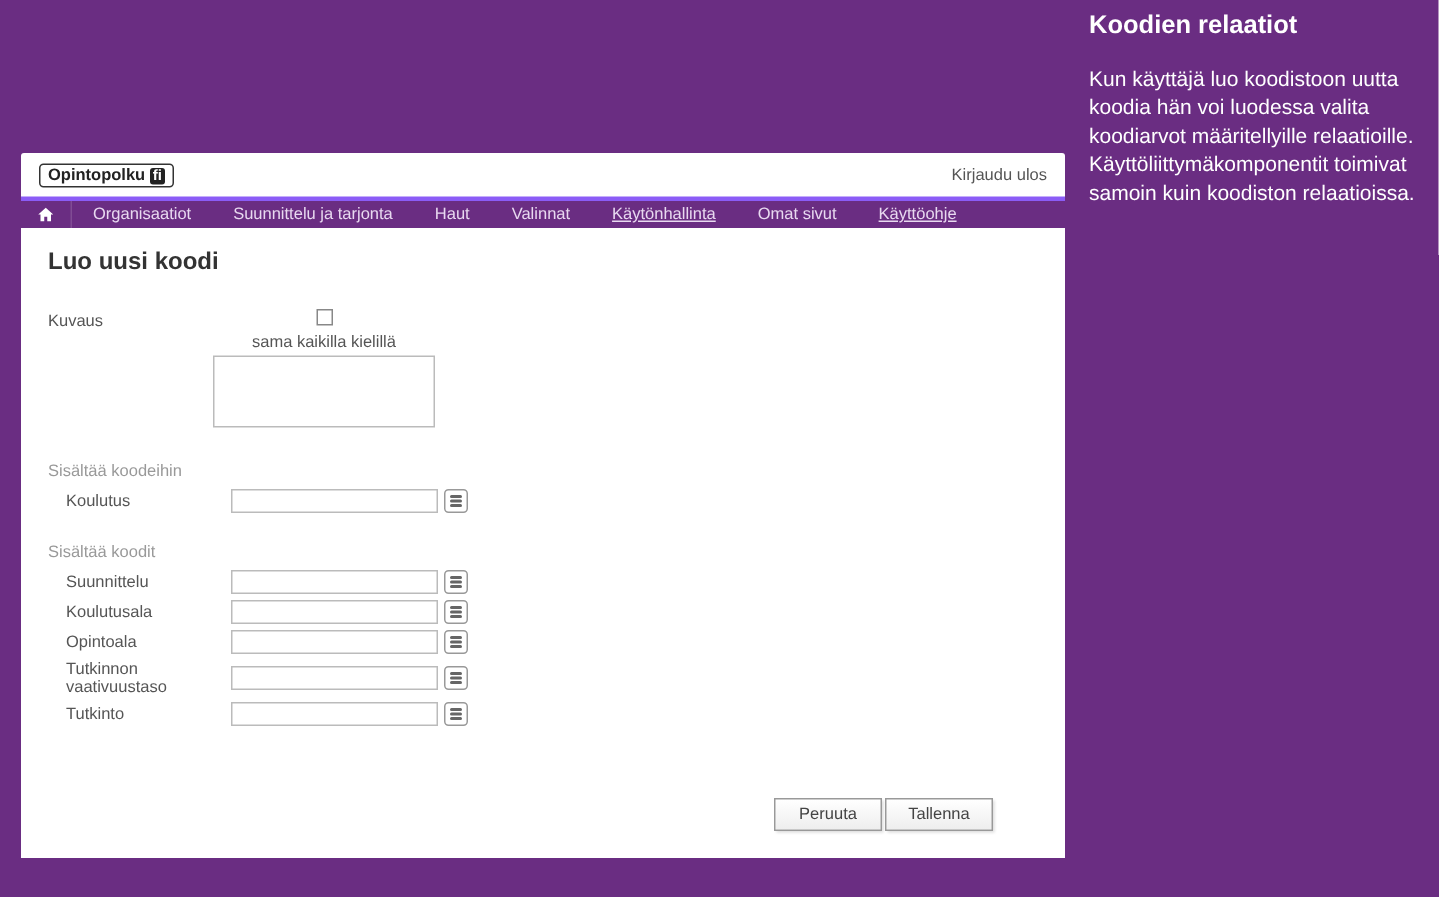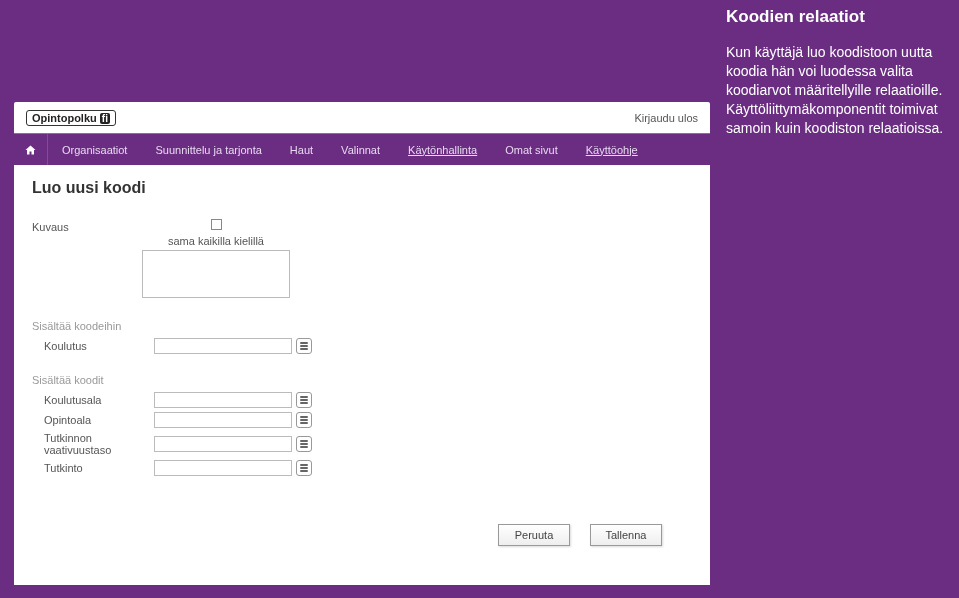--- a/index.html
+++ b/index.html
@@ -32,21 +32,21 @@
     width: 696px;
     background: #fff;
     border-radius: 2px 2px 0 0;
   }
   .topbar {
     height: 32px;
     display: flex;
     align-items: center;
     justify-content: space-between;
     padding: 0 12px;
-    border-bottom: 1px solid #8b5cf6;
+    border-bottom: 3px solid #8b5cf6;
   }
   .logo {
     border: 1px solid #333;
     border-radius: 3px;
     padding: 1px 5px;
     font-size: 11px;
     font-weight: bold;
     color: #222;
     display: inline-block;
   }
@@ -57,21 +57,21 @@
     border-radius: 2px;
     font-size: 10px;
   }
   .logout {
     font-size: 11px;
     color: #555;
     cursor: pointer;
   }
   .nav {
     background: #6a2d82;
-    height: 31px;
+    height: 18px;
     display: flex;
     align-items: stretch;
     font-size: 11px;
     color: #e8d9f0;
   }
   .nav .home {
     width: 34px;
     display: flex;
     align-items: center;
     justify-content: center;
@@ -168,21 +168,21 @@
   }
   .list-btn span {
     width: 8px;
     height: 1.5px;
     background: #666;
     border-radius: 1px;
   }
   .buttons {
     display: flex;
     justify-content: flex-end;
-    gap: 20px;
+    gap: 2px;
     margin-top: 48px;
     padding-right: 30px;
   }
   .btn {
     min-width: 72px;
     height: 22px;
     border: 1px solid #999;
     background: linear-gradient(#fff, #eee);
     font-size: 11px;
     color: #444;
@@ -262,20 +262,29 @@
       <div class="list-btn">
           <span></span>
           <span></span>
           <span></span>
         </div>
     </div>
 
     <div class="section-label">Sisältää koodit</div>
 
     <div class="rel-row">
+      <div class="field-label">Suunnittelu</div>
+      <input class="rel-input" value="" style="">
+      <div class="list-btn">
+          <span></span>
+          <span></span>
+          <span></span>
+        </div>
+    </div>
+    <div class="rel-row">
       <div class="field-label">Koulutusala</div>
       <input class="rel-input" value="" style="">
       <div class="list-btn">
           <span></span>
           <span></span>
           <span></span>
         </div>
     </div>
     <div class="rel-row">
       <div class="field-label">Opintoala</div>

